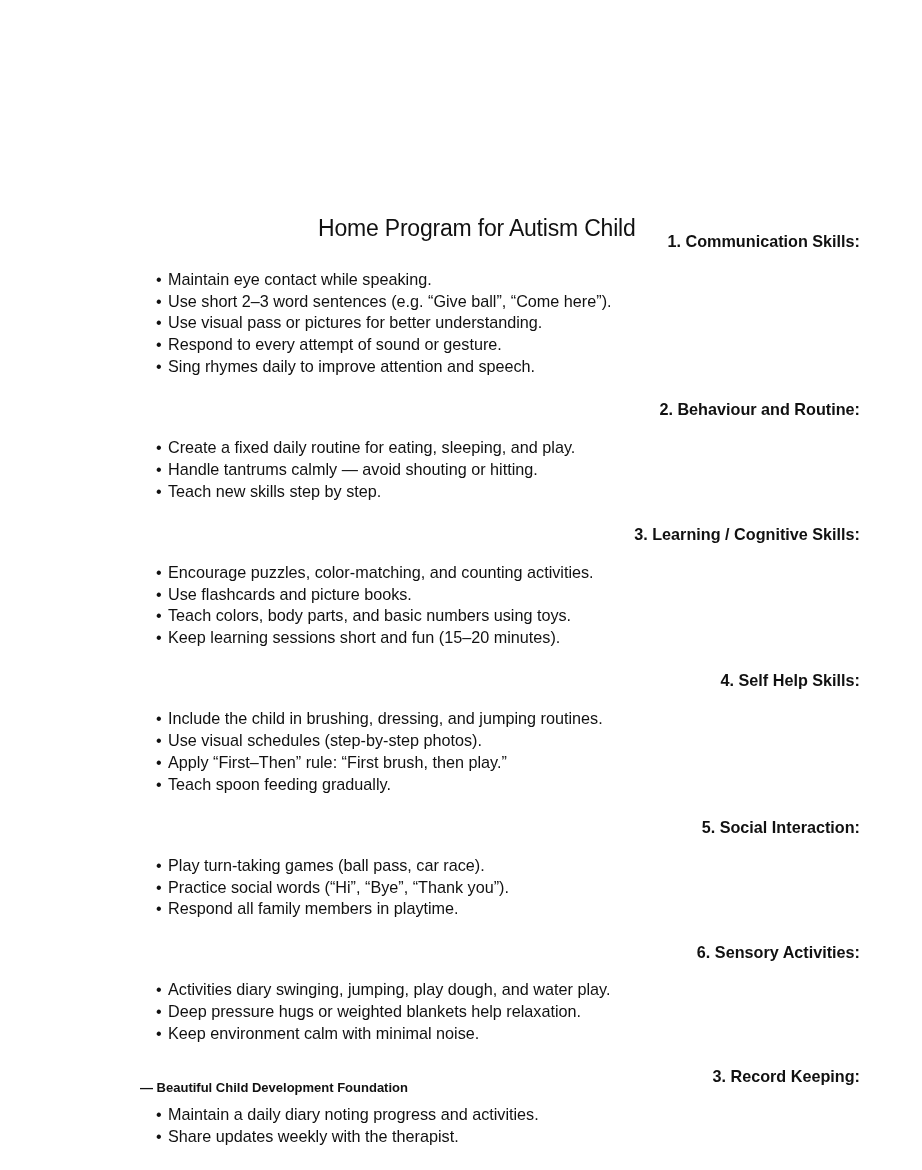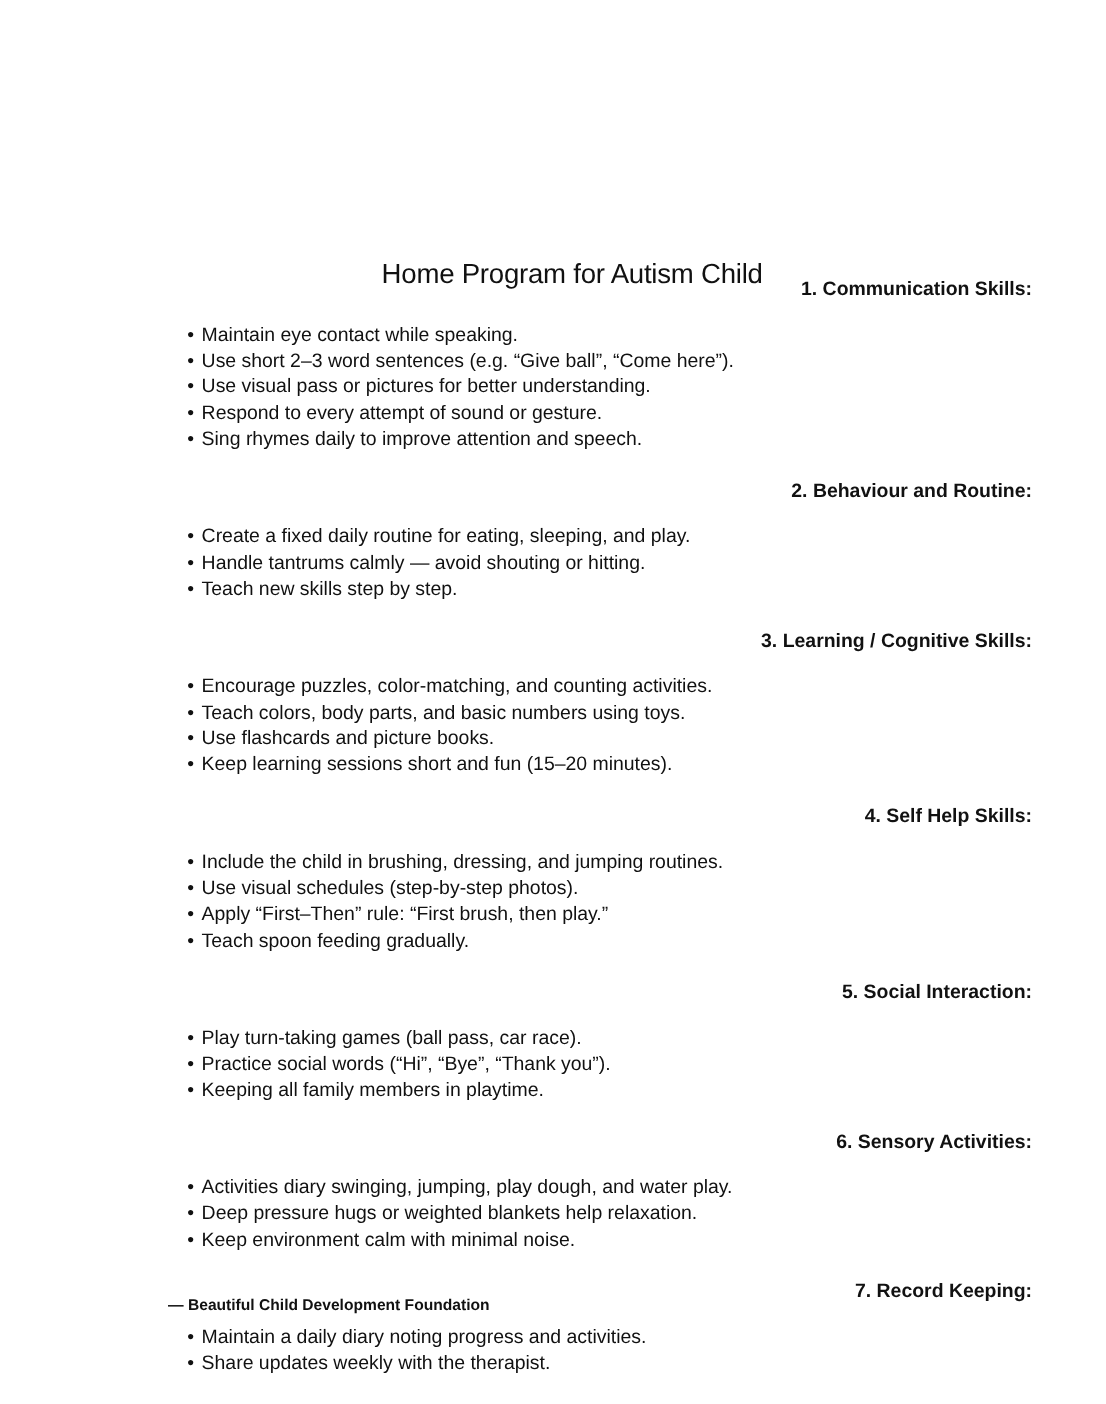--- a/index.html
+++ b/index.html
@@ -36,52 +36,52 @@
       <ul class="bullets">
         <li class="bullet"><span class="bullet-dot">•</span><span>Create a fixed daily routine for eating, sleeping, and play.</span></li>
         <li class="bullet"><span class="bullet-dot">•</span><span>Handle tantrums calmly — avoid shouting or hitting.</span></li>
         <li class="bullet"><span class="bullet-dot">•</span><span>Teach new skills step by step.</span></li>
       </ul>
     </div>
     <div class="section">
       <div class="section-heading">3. Learning / Cognitive Skills:</div>
       <ul class="bullets">
         <li class="bullet"><span class="bullet-dot">•</span><span>Encourage puzzles, color-matching, and counting activities.</span></li>
+        <li class="bullet"><span class="bullet-dot">•</span><span>Use flashcards and picture books.</span></li>
         <li class="bullet"><span class="bullet-dot">•</span><span>Teach colors, body parts, and basic numbers using toys.</span></li>
-        <li class="bullet"><span class="bullet-dot">•</span><span>Use flashcards and picture books.</span></li>
         <li class="bullet"><span class="bullet-dot">•</span><span>Keep learning sessions short and fun (15–20 minutes).</span></li>
       </ul>
     </div>
     <div class="section">
       <div class="section-heading">4. Self Help Skills:</div>
       <ul class="bullets">
         <li class="bullet"><span class="bullet-dot">•</span><span>Include the child in brushing, dressing, and jumping routines.</span></li>
         <li class="bullet"><span class="bullet-dot">•</span><span>Use visual schedules (step-by-step photos).</span></li>
         <li class="bullet"><span class="bullet-dot">•</span><span>Apply “First–Then” rule: “First brush, then play.”</span></li>
         <li class="bullet"><span class="bullet-dot">•</span><span>Teach spoon feeding gradually.</span></li>
       </ul>
     </div>
     <div class="section">
       <div class="section-heading">5. Social Interaction:</div>
       <ul class="bullets">
         <li class="bullet"><span class="bullet-dot">•</span><span>Play turn-taking games (ball pass, car race).</span></li>
         <li class="bullet"><span class="bullet-dot">•</span><span>Practice social words (“Hi”, “Bye”, “Thank you”).</span></li>
-        <li class="bullet"><span class="bullet-dot">•</span><span>Keeping all family members in playtime.</span></li>
+        <li class="bullet"><span class="bullet-dot">•</span><span>Respond all family members in playtime.</span></li>
       </ul>
     </div>
     <div class="section">
       <div class="section-heading">6. Sensory Activities:</div>
       <ul class="bullets">
         <li class="bullet"><span class="bullet-dot">•</span><span>Activities diary swinging, jumping, play dough, and water play.</span></li>
         <li class="bullet"><span class="bullet-dot">•</span><span>Deep pressure hugs or weighted blankets help relaxation.</span></li>
         <li class="bullet"><span class="bullet-dot">•</span><span>Keep environment calm with minimal noise.</span></li>
       </ul>
     </div>
     <div class="section">
-      <div class="section-heading">7. Record Keeping:</div>
+      <div class="section-heading">3. Record Keeping:</div>
       <ul class="bullets">
         <li class="bullet"><span class="bullet-dot">•</span><span>Maintain a daily diary noting progress and activities.</span></li>
         <li class="bullet"><span class="bullet-dot">•</span><span>Share updates weekly with the therapist.</span></li>
       </ul>
     </div>
   </div>
 
 <div class="footer">— Beautiful Child Development Foundation</div>
 
 </body></html>

